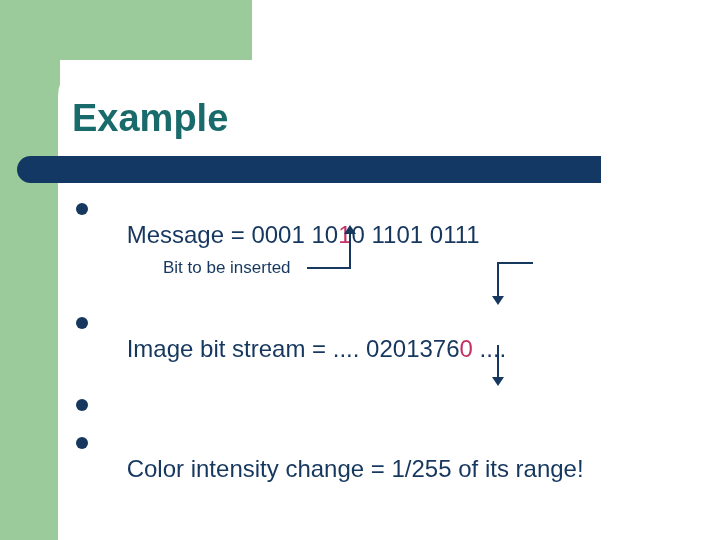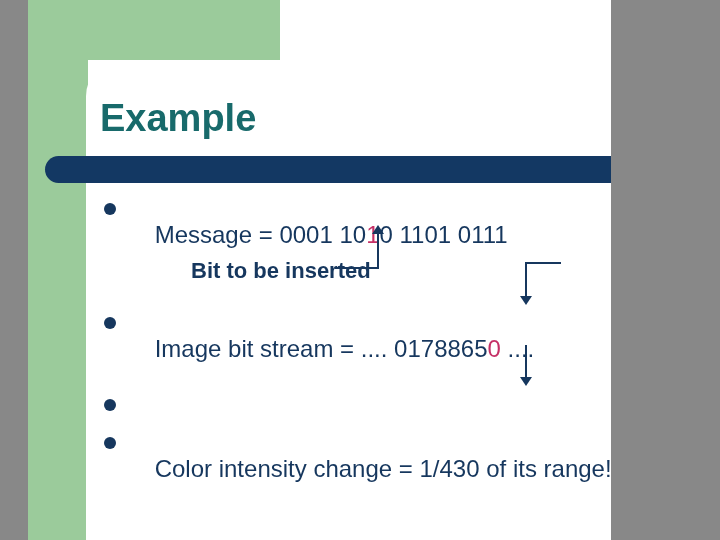--- a/index.html
+++ b/index.html
@@ -1,23 +1,22 @@
 <!DOCTYPE html>
 <html style="--green: #9bcb9b; --navy: #16375e; --bar: #133863; --teal: #186a6b; --highlight: #c53066;"><head>
 <meta charset="utf-8">
 <style>
   html, body { margin: 0; padding: 0; background: #888; }
   .slide {
     position: relative;
-    width: 583px;
+    width: 720px;
     height: 540px;
     background: #ffffff;
     overflow: hidden;
     font-family: "Liberation Sans", "DejaVu Sans", sans-serif;
-    margin-left: 28px;
   }
   .abs { position: absolute; }
 
   .green-col  { left: 0; top: 0; width: 60px; height: 540px; background: var(--green); }
   .green-band { left: 0; top: 0; width: 252px; height: 60px; background: var(--green); }
   .card {
     left: 58px; top: 60px; width: 662px; height: 480px;
     background: #ffffff;
     border-top-left-radius: 36px;
   }
@@ -43,21 +42,21 @@
   }
   .hl { color: var(--highlight); }
   .bullet-dot {
     width: 12px; height: 12px; border-radius: 50%;
     background: var(--navy);
     left: 76px;
   }
 
   .callout {
     color: var(--navy);
-    font-size: 22px; font-weight: bold;
+    font-size: 17px; font-weight: normal;
     white-space: pre;
   }
 
   .aline { background: var(--navy); }
   .tri-up {
     width: 0; height: 0;
     border-left: 6px solid transparent;
     border-right: 6px solid transparent;
     border-bottom: 9px solid var(--navy);
   }
@@ -89,26 +88,26 @@
   <div class="abs aline" style="left:307px; top:267px; width:44px; height:2px"></div>
   <div class="abs aline" style="left:349px; top:234px; width:2px; height:35px"></div>
   <div class="abs tri-up" style="left:344px; top:225px"></div>
 
   <div class="abs aline" style="left:497px; top:262px; width:36px; height:2px"></div>
   <div class="abs aline" style="left:497px; top:262px; width:2px; height:34px"></div>
   <div class="abs tri-down" style="left:492px; top:296px"></div>
 
   <div class="abs bullet-dot" style="top:317px"></div>
   <div class="abs line" style="top:307px">
-    <span>Image bit stream = .... 0178865</span><span class="hl">0</span><span> ....</span>
+    <span>Image bit stream = .... 0201376</span><span class="hl">0</span><span> ....</span>
   </div>
 
   <div class="abs aline" style="left:497px; top:345px; width:2px; height:32px"></div>
   <div class="abs tri-down" style="left:492px; top:377px"></div>
 
   <div class="abs bullet-dot" style="top:399px"></div>
 
   <div class="abs bullet-dot" style="top:437px"></div>
   <div class="abs line" style="top:427px">
-    <span>Color intensity change = 1/430 of its range!</span>
+    <span>Color intensity change = 1/255 of its range!</span>
   </div>
 
 </div>
 
 </body></html>

